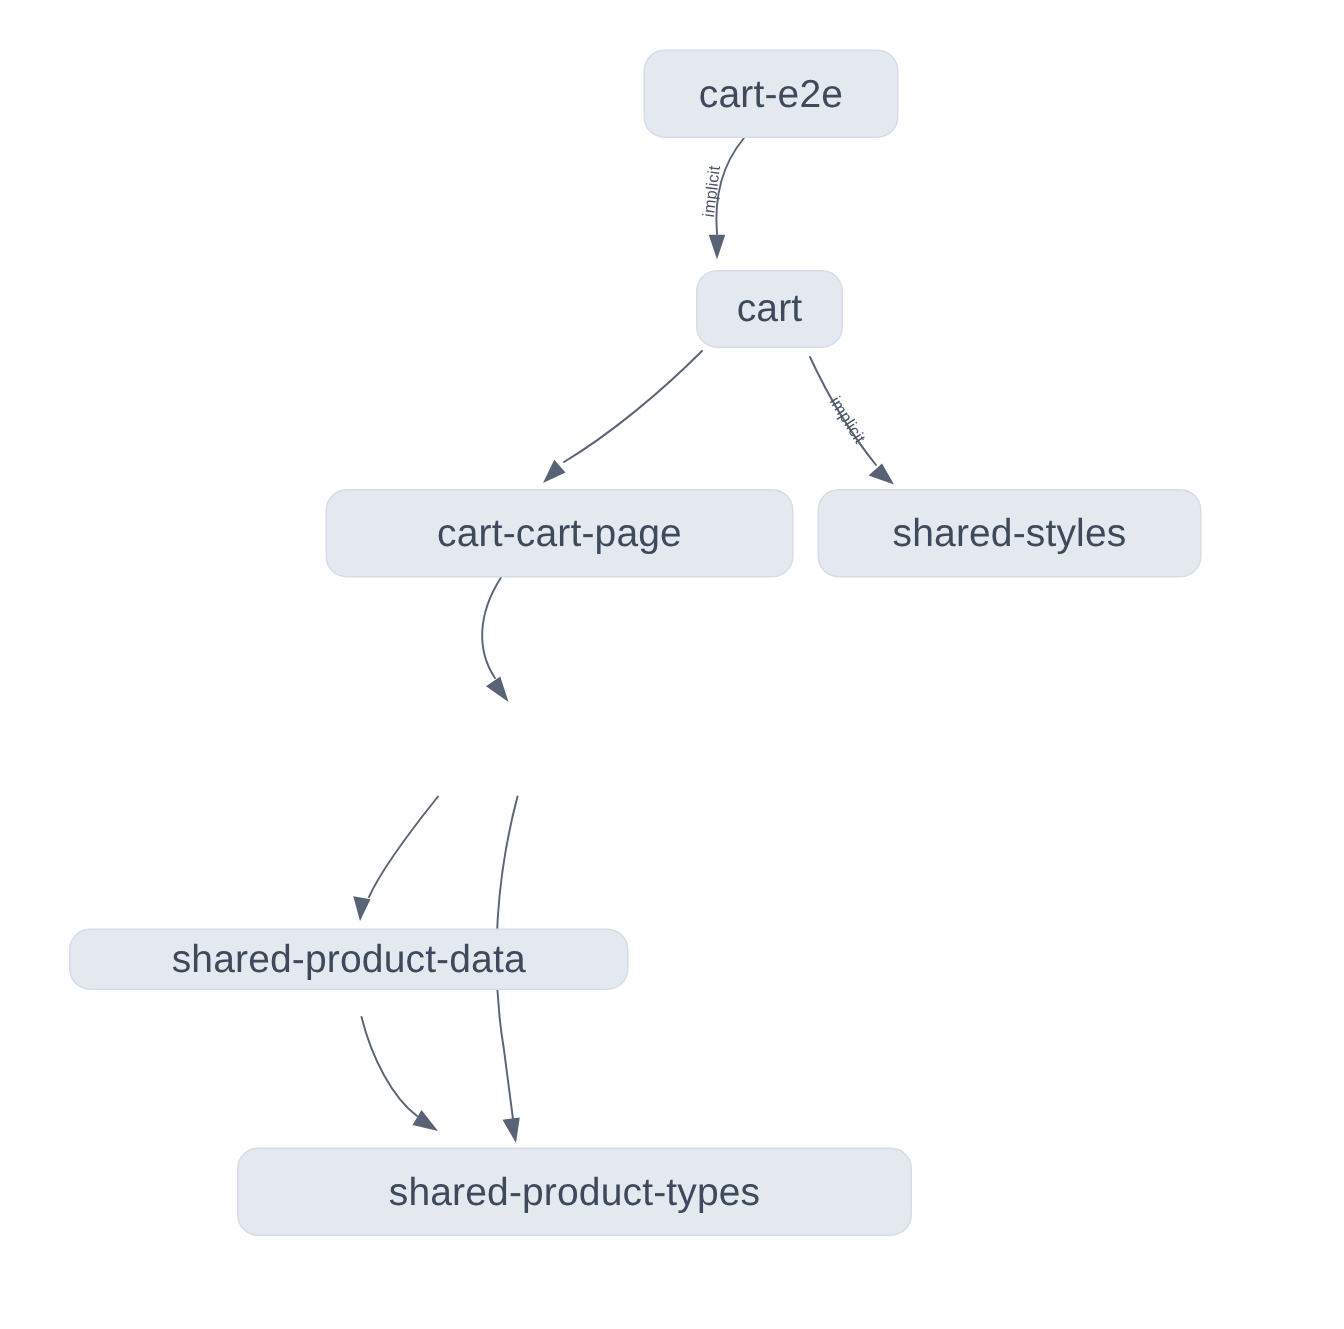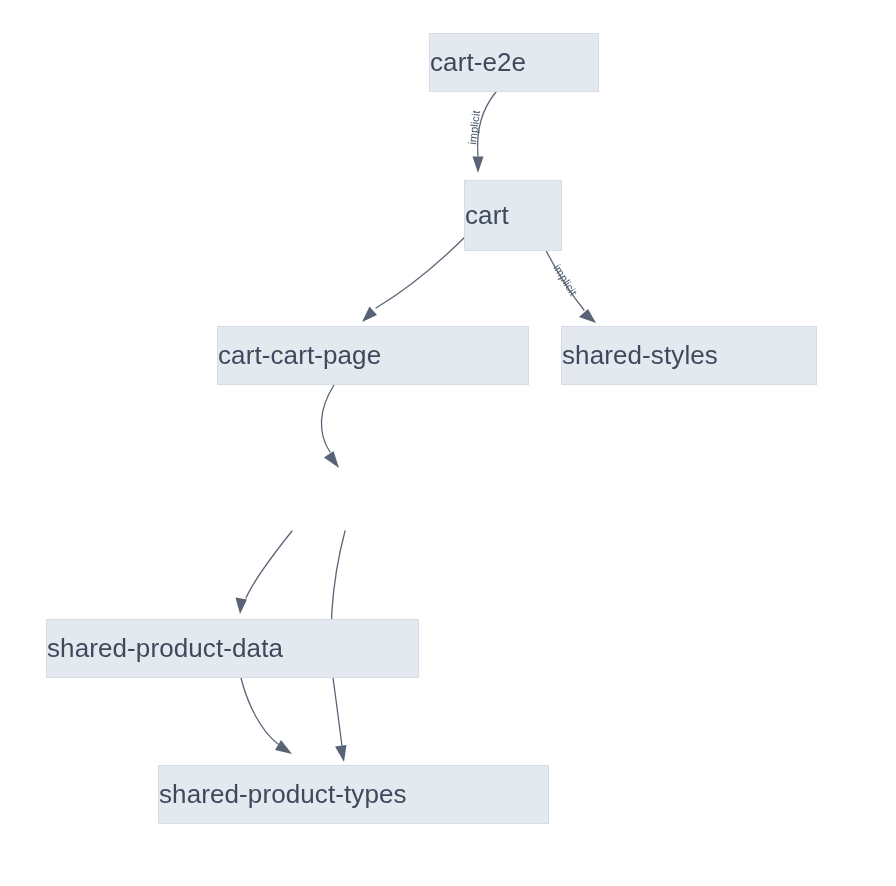--- a/index.html
+++ b/index.html
@@ -50,24 +50,24 @@
     left: 0;
     top: 0;
     width: 896px;
     height: 886px;
   }
   .node {
     position: absolute;
     box-sizing: border-box;
     display: flex;
     align-items: center;
-    justify-content: flex-start;
+    justify-content: center;
     background: #e4e9f0;
     border: 1px solid #d6dde7;
-    border-radius: 0;
+    border-radius: 14px;
     color: #3e4a5c;
     font-family: "Liberation Sans", "DejaVu Sans", sans-serif;
     font-size: 26px;
     font-weight: 400;
     letter-spacing: 0.1px;
     white-space: nowrap;
     user-select: none;
   }
   .node-label {
     display: block;
@@ -120,36 +120,36 @@
     </g>
 
   </svg>
 
   <div class="node-layer">
 
     <div class="node" style="left:429px; top:33px; width:170px; height:59px;">
       <span class="node-label">cart-e2e</span>
     </div>
 
-    <div class="node" style="left:464px; top:180px; width:98px; height:71px;">
+    <div class="node" style="left:464px; top:180px; width:98px; height:52px;">
       <span class="node-label">cart</span>
     </div>
 
     <div class="node" style="left:217px; top:326px; width:312px; height:59px;">
       <span class="node-label">cart-cart-page</span>
     </div>
 
-    <div class="node" style="left:545px; top:326px; width:256px; height:59px;margin-left:16px;">
+    <div class="node" style="left:545px; top:326px; width:256px; height:59px;">
       <span class="node-label">shared-styles</span>
     </div>
 
 
-    <div class="node" style="left:46px; top:619px; width:373px; height:59px;">
+    <div class="node" style="left:46px; top:619px; width:373px; height:41px;">
       <span class="node-label">shared-product-data</span>
     </div>
 
-    <div class="node" style="left:158px; top:765px; width:391px; height:59px;">
+    <div class="node" style="left:158px; top:765px; width:450px; height:59px;">
       <span class="node-label">shared-product-types</span>
     </div>
 
   </div>
 
 </div>
 
 </body></html>

